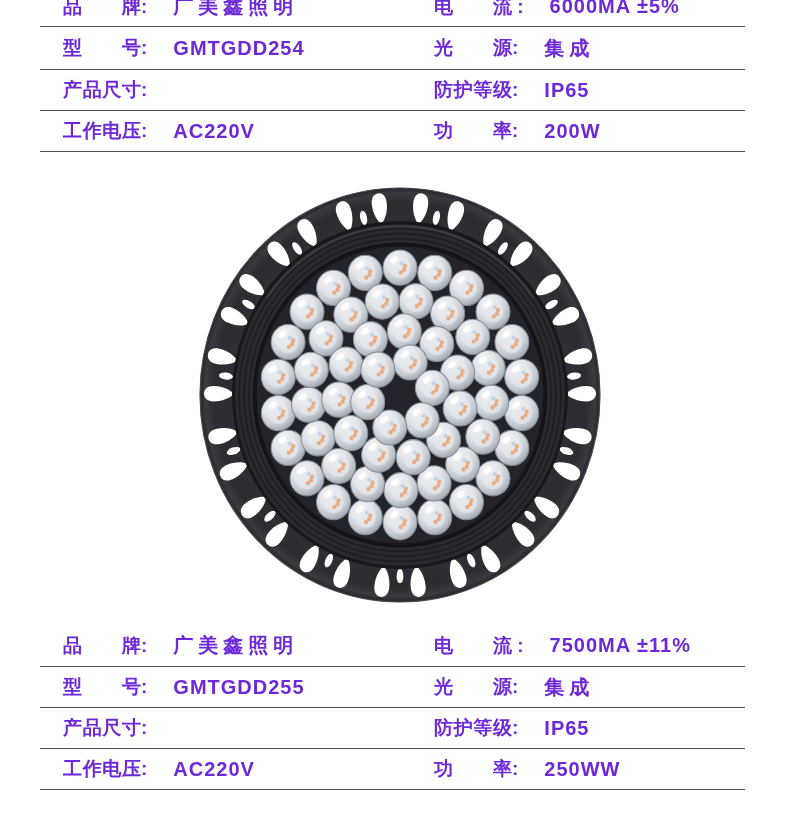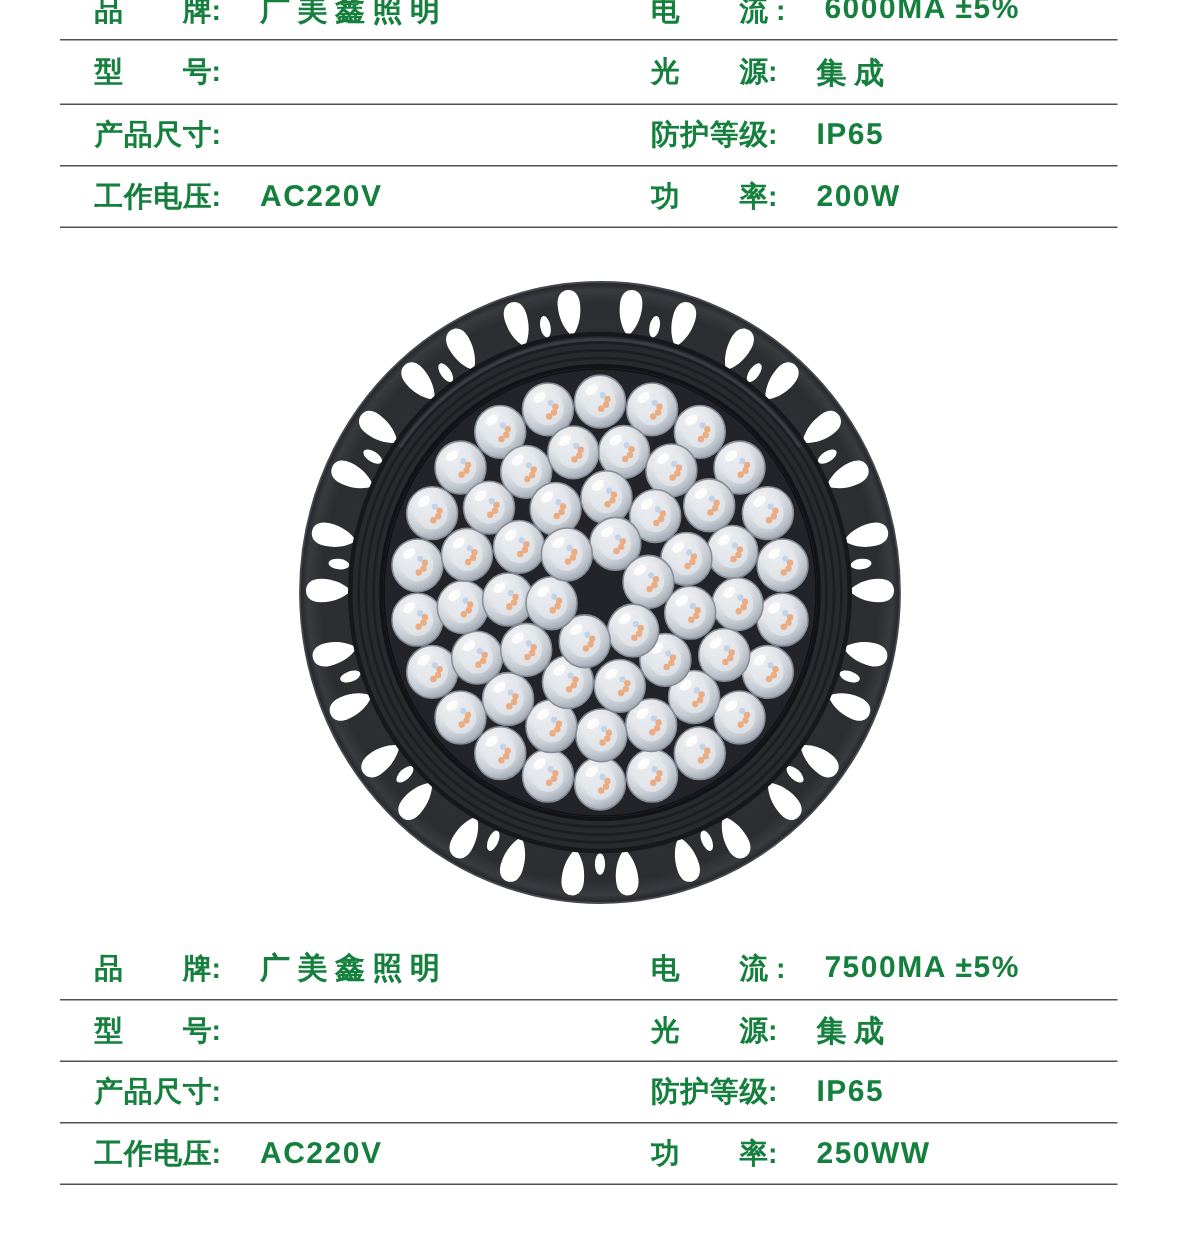--- a/index.html
+++ b/index.html
@@ -1,18 +1,18 @@
 <!DOCTYPE html>
 <html><head>
 <meta charset="utf-8">
 <style>
   html,body{margin:0;padding:0;background:#ffffff;}
   .page{
     position:relative;width:790px;height:825px;background:#fff;overflow:hidden;
-    font-family:"Liberation Sans","DejaVu Sans",sans-serif;color:#15803d;
+    font-family:"Liberation Sans","DejaVu Sans",sans-serif;color:#6d28d9;
   }
   .spec{position:absolute;left:40px;width:705px;}
   #table-top{top:0;}
   #table-bottom{top:625px;}
   .row{display:flex;align-items:stretch;height:40px;border-bottom:1px solid #515254;}
   #table-top .row:first-child{height:26px;}
   #table-top .row:first-child .cell{margin-top:-13px;}
   #table-top .row:nth-child(2){height:42px;}
   #table-bottom .row:first-child{height:41px;}
   .cell{display:flex;align-items:center;}
@@ -37,20 +37,21 @@
         <span class="val cjk">广美鑫照明</span>
       </div>
       <div class="cell r">
         <span class="lbl"><span class="lbl-txt">电流</span><span class="colon"> :</span></span>
         <span class="val">6000MA ±5%</span>
       </div>
     </div>
     <div class="row">
       <div class="cell l">
         <span class="lbl"><span class="lbl-txt">型号</span><span class="colon">:</span></span>
+        <span class="val">GMTGDD254</span>
       </div>
       <div class="cell r">
         <span class="lbl"><span class="lbl-txt">光源</span><span class="colon">:</span></span>
         <span class="val cjk">集成</span>
       </div>
     </div>
     <div class="row">
       <div class="cell l">
         <span class="lbl"><span class="lbl-txt">产品尺寸</span><span class="colon">:</span></span>
       </div>
@@ -216,26 +217,27 @@
   </div>
 
   <div class="spec" id="table-bottom">
     <div class="row">
       <div class="cell l">
         <span class="lbl"><span class="lbl-txt">品牌</span><span class="colon">:</span></span>
         <span class="val cjk">广美鑫照明</span>
       </div>
       <div class="cell r">
         <span class="lbl"><span class="lbl-txt">电流</span><span class="colon"> :</span></span>
-        <span class="val">7500MA ±5%</span>
+        <span class="val">7500MA ±11%</span>
       </div>
     </div>
     <div class="row">
       <div class="cell l">
         <span class="lbl"><span class="lbl-txt">型号</span><span class="colon">:</span></span>
+        <span class="val">GMTGDD255</span>
       </div>
       <div class="cell r">
         <span class="lbl"><span class="lbl-txt">光源</span><span class="colon">:</span></span>
         <span class="val cjk">集成</span>
       </div>
     </div>
     <div class="row">
       <div class="cell l">
         <span class="lbl"><span class="lbl-txt">产品尺寸</span><span class="colon">:</span></span>
       </div>

